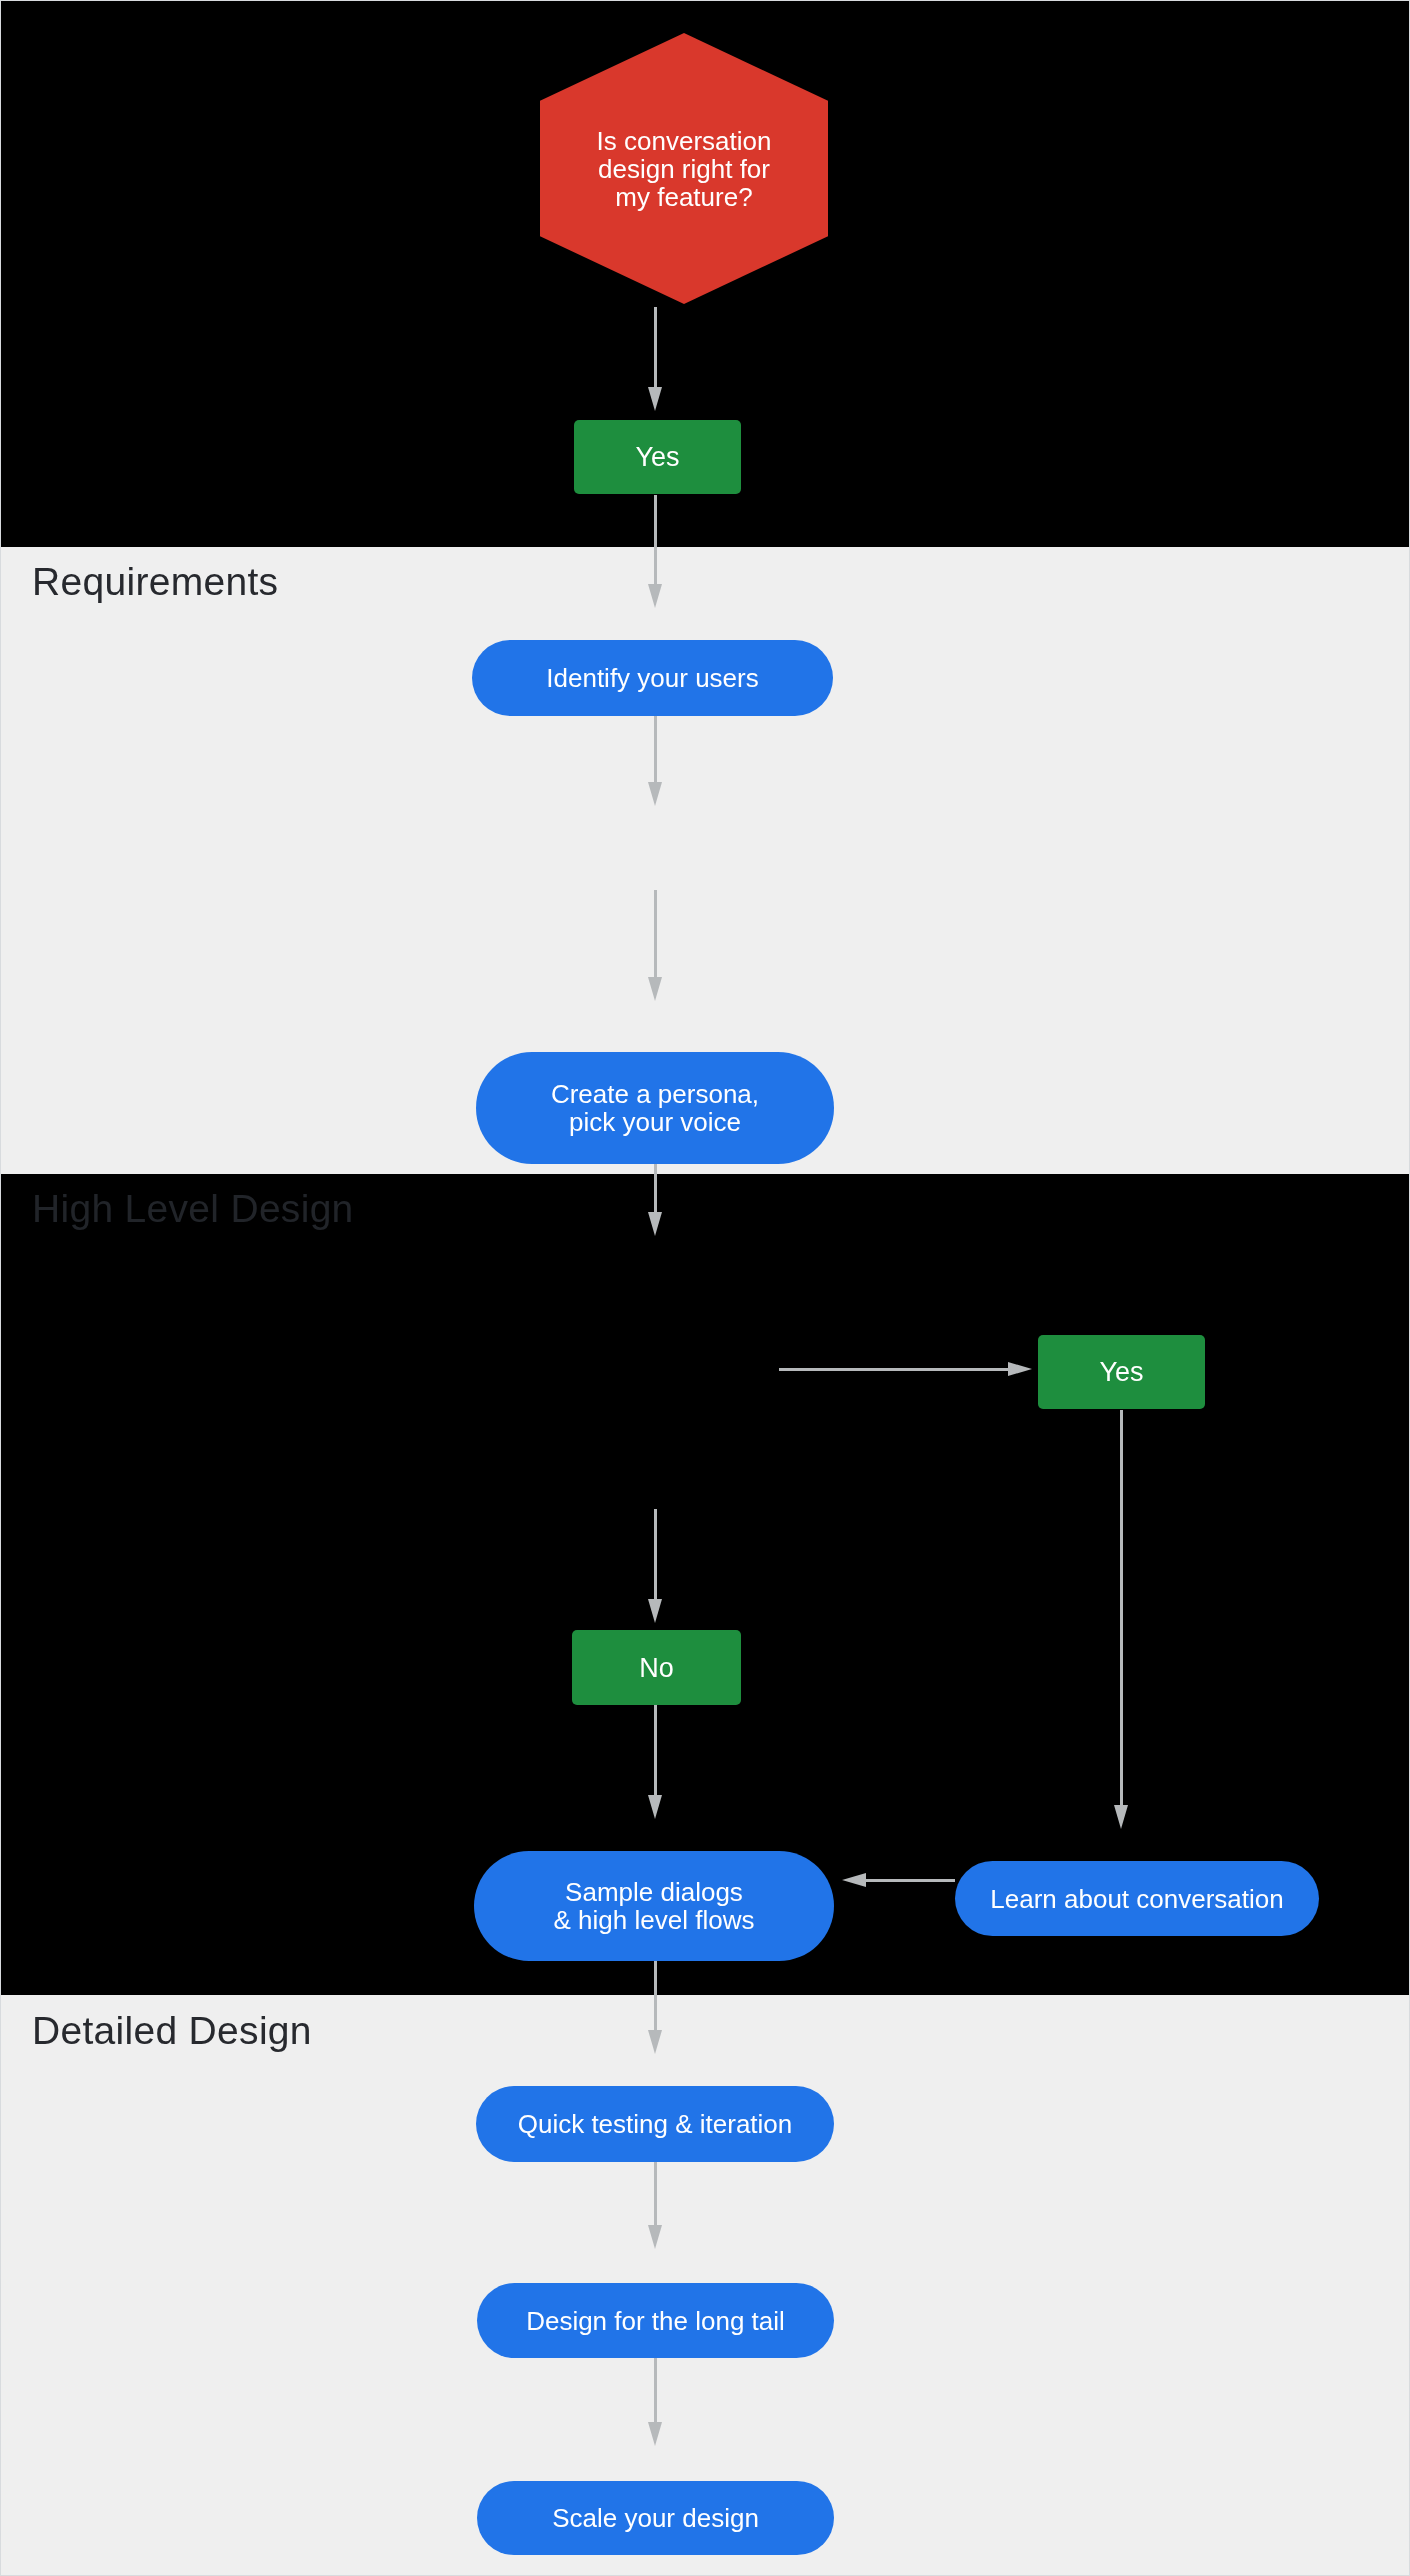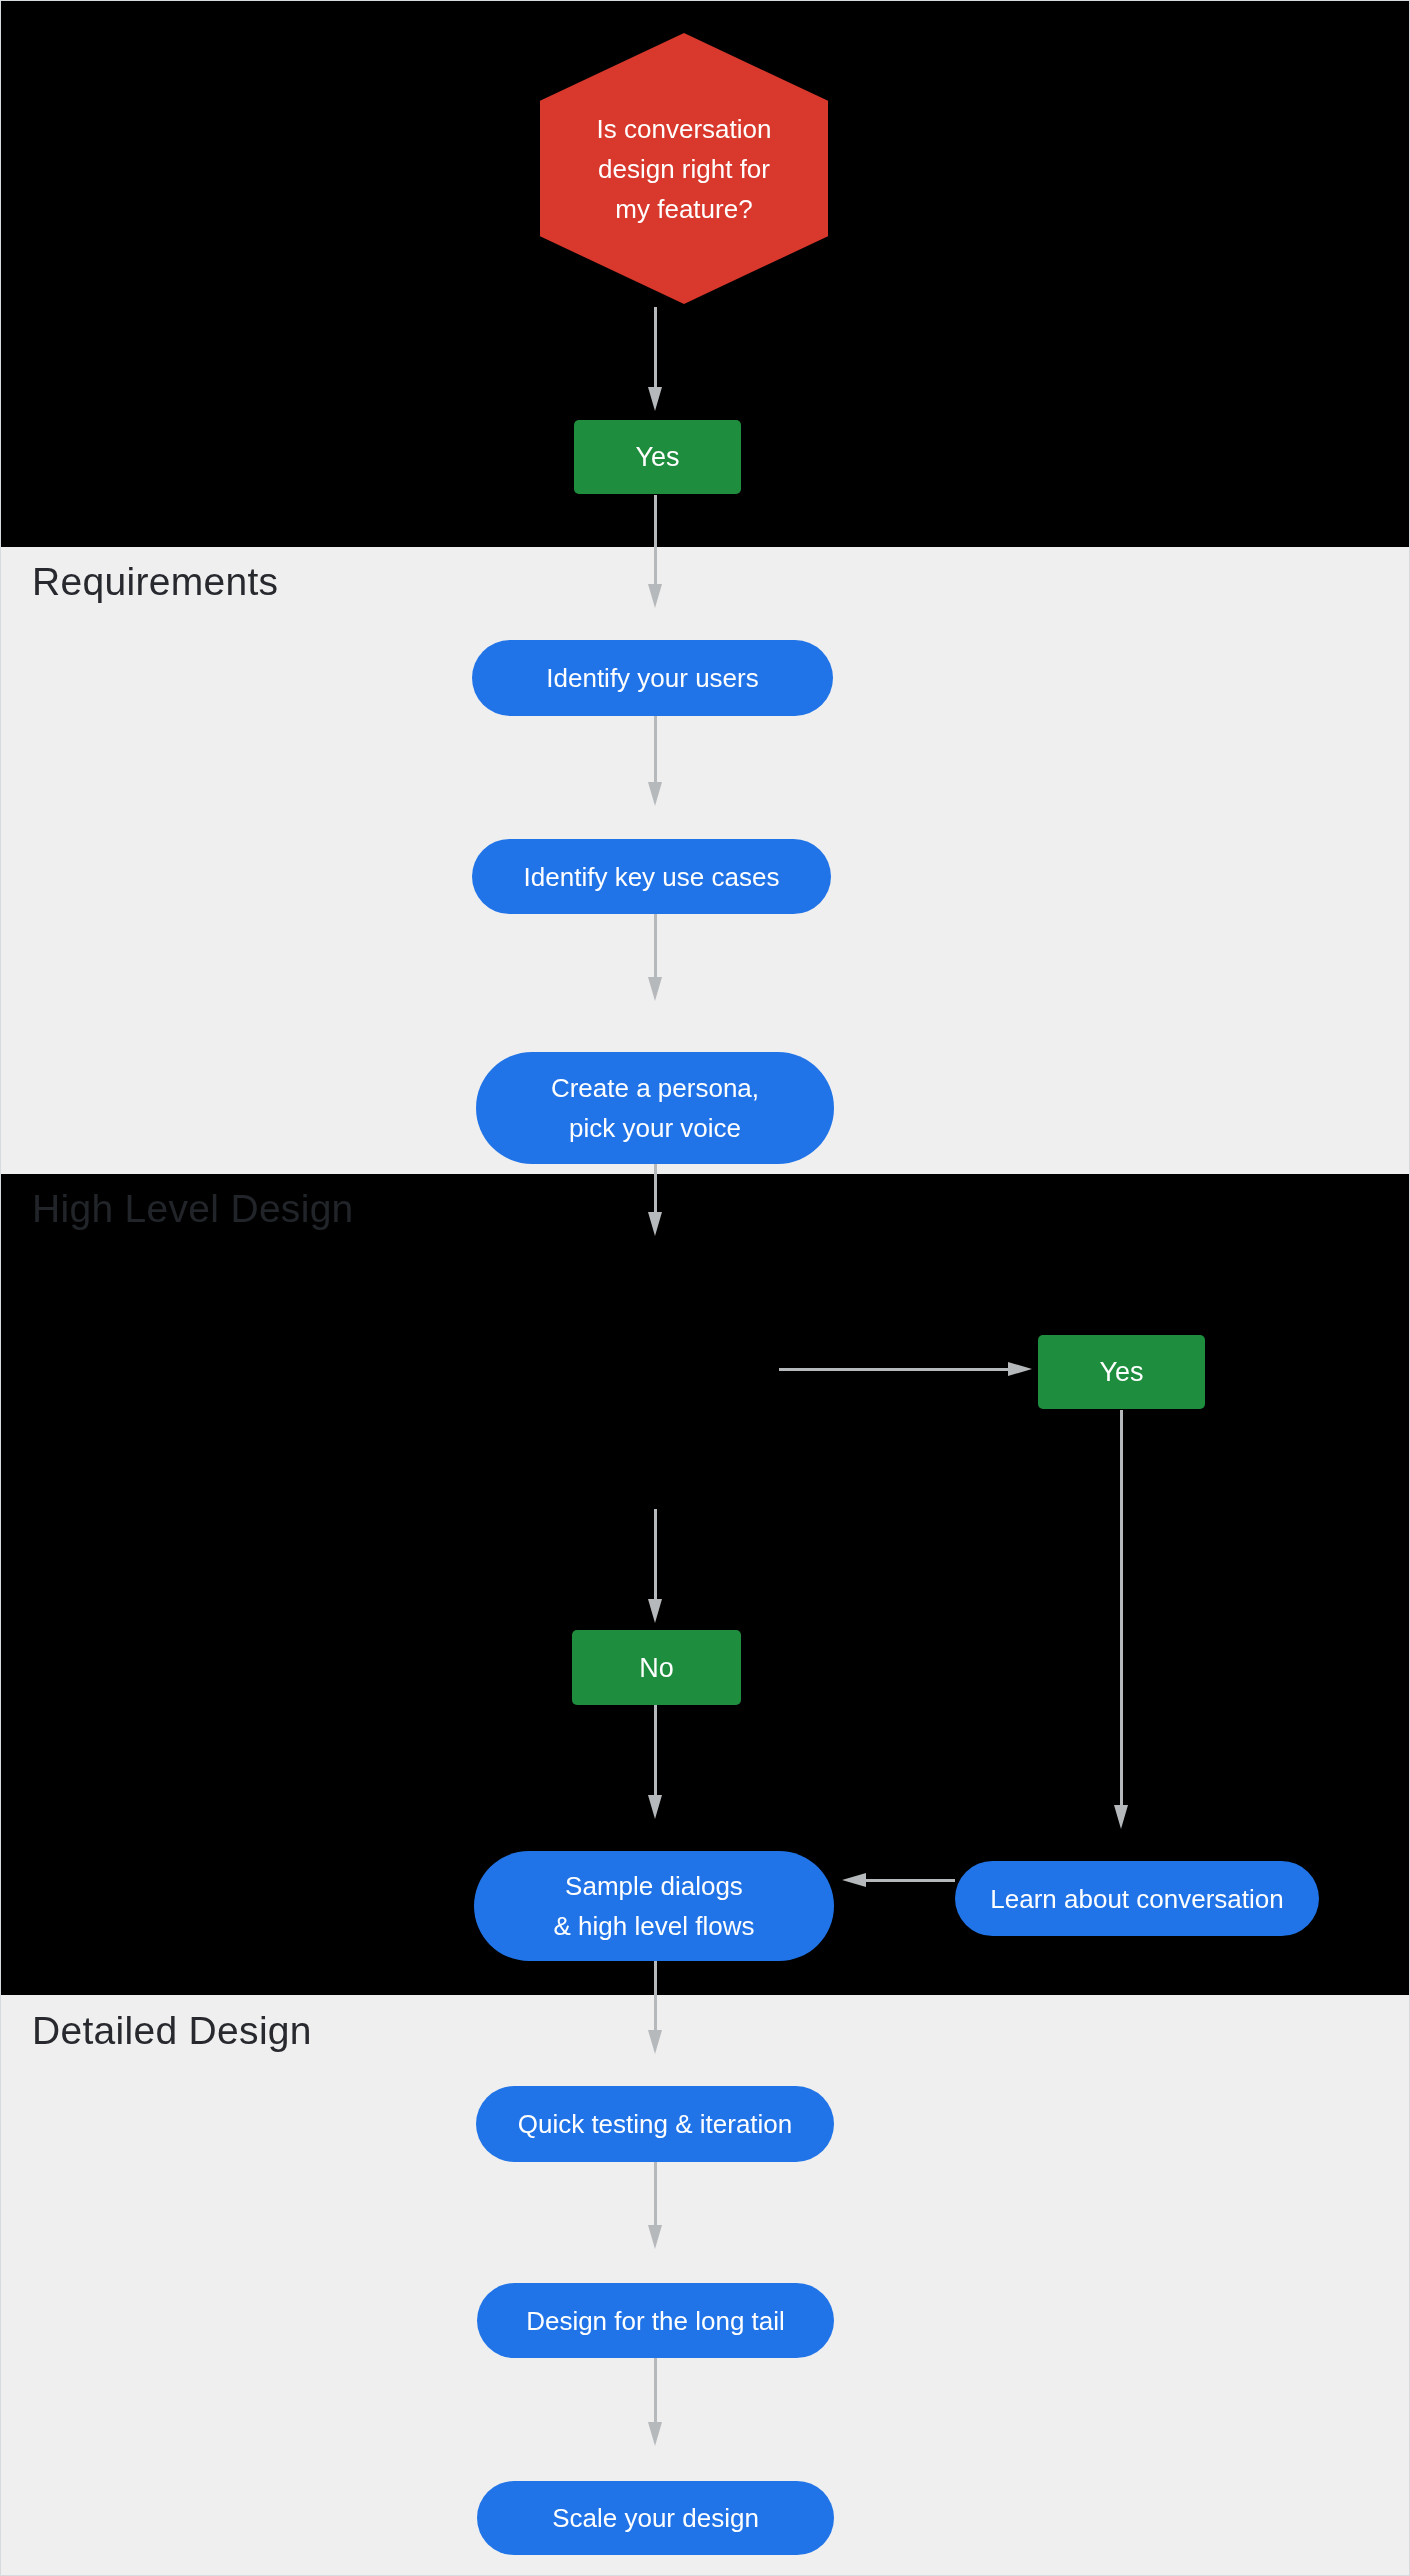--- a/index.html
+++ b/index.html
@@ -15,21 +15,21 @@
   #sec-dd    { top:1994px; height:580px; background:var(--light_bg); }
 
   .sec-label { position:absolute; left:31px; font-size:39px; font-weight:400; letter-spacing:0.3px; }
   #label-req { top:559px;  color:var(--label_on_light); }
   #label-hld { top:1186px; color:var(--label_on_dark); }
   #label-dd  { top:2008px; color:var(--label_on_light); }
 
   .node {
     position:absolute; display:flex; align-items:center; justify-content:center;
     color:#fff; font-size:26px; font-weight:500; text-align:center;
-    white-space:pre-line; line-height:40px;
+    white-space:pre-line; line-height:28px;
   }
   .hex {
     background:var(--red);
     clip-path:polygon(50% 0%,100% 25%,100% 75%,50% 100%,0% 75%,0% 25%);
   }
   .answer { background:var(--green); border-radius:5px; font-size:27px; }
   .pill   { background:var(--blue); border-radius:927px;margin-top:24px; }
 
   .vline { position:absolute; width:2.8px; background:var(--arrow); }
   .hline { position:absolute; height:2.8px; background:var(--arrow); }
@@ -92,21 +92,20 @@
   <div class="ah down" style="left:647px;top:2421px"></div>
 
   <div class="node hex" style="left:539px;top:32px;width:232px;height:271px;padding:0 28px">Is conversation
 design right for
 my feature?</div>
 
   <div class="node answer" style="left:573px;top:419px;width:167px;height:74px">Yes</div>
 
   <div class="node pill" style="left:471px;top:615px;width:361px;height:76px">Identify your users</div>
 
-  <div class="node pill" style="left:471px;top:814px;width:359px;height:75px">Identify key use cases</div>
 
   <div class="node pill" style="left:475px;top:1027px;width:358px;height:112px">Create a persona,
 pick your voice</div>
 
 
   <div class="node answer" style="left:1037px;top:1334px;width:167px;height:74px">Yes</div>
 
   <div class="node answer" style="left:571px;top:1629px;width:169px;height:75px">No</div>
 
   <div class="node pill" style="left:473px;top:1826px;width:360px;height:110px">Sample dialogs

